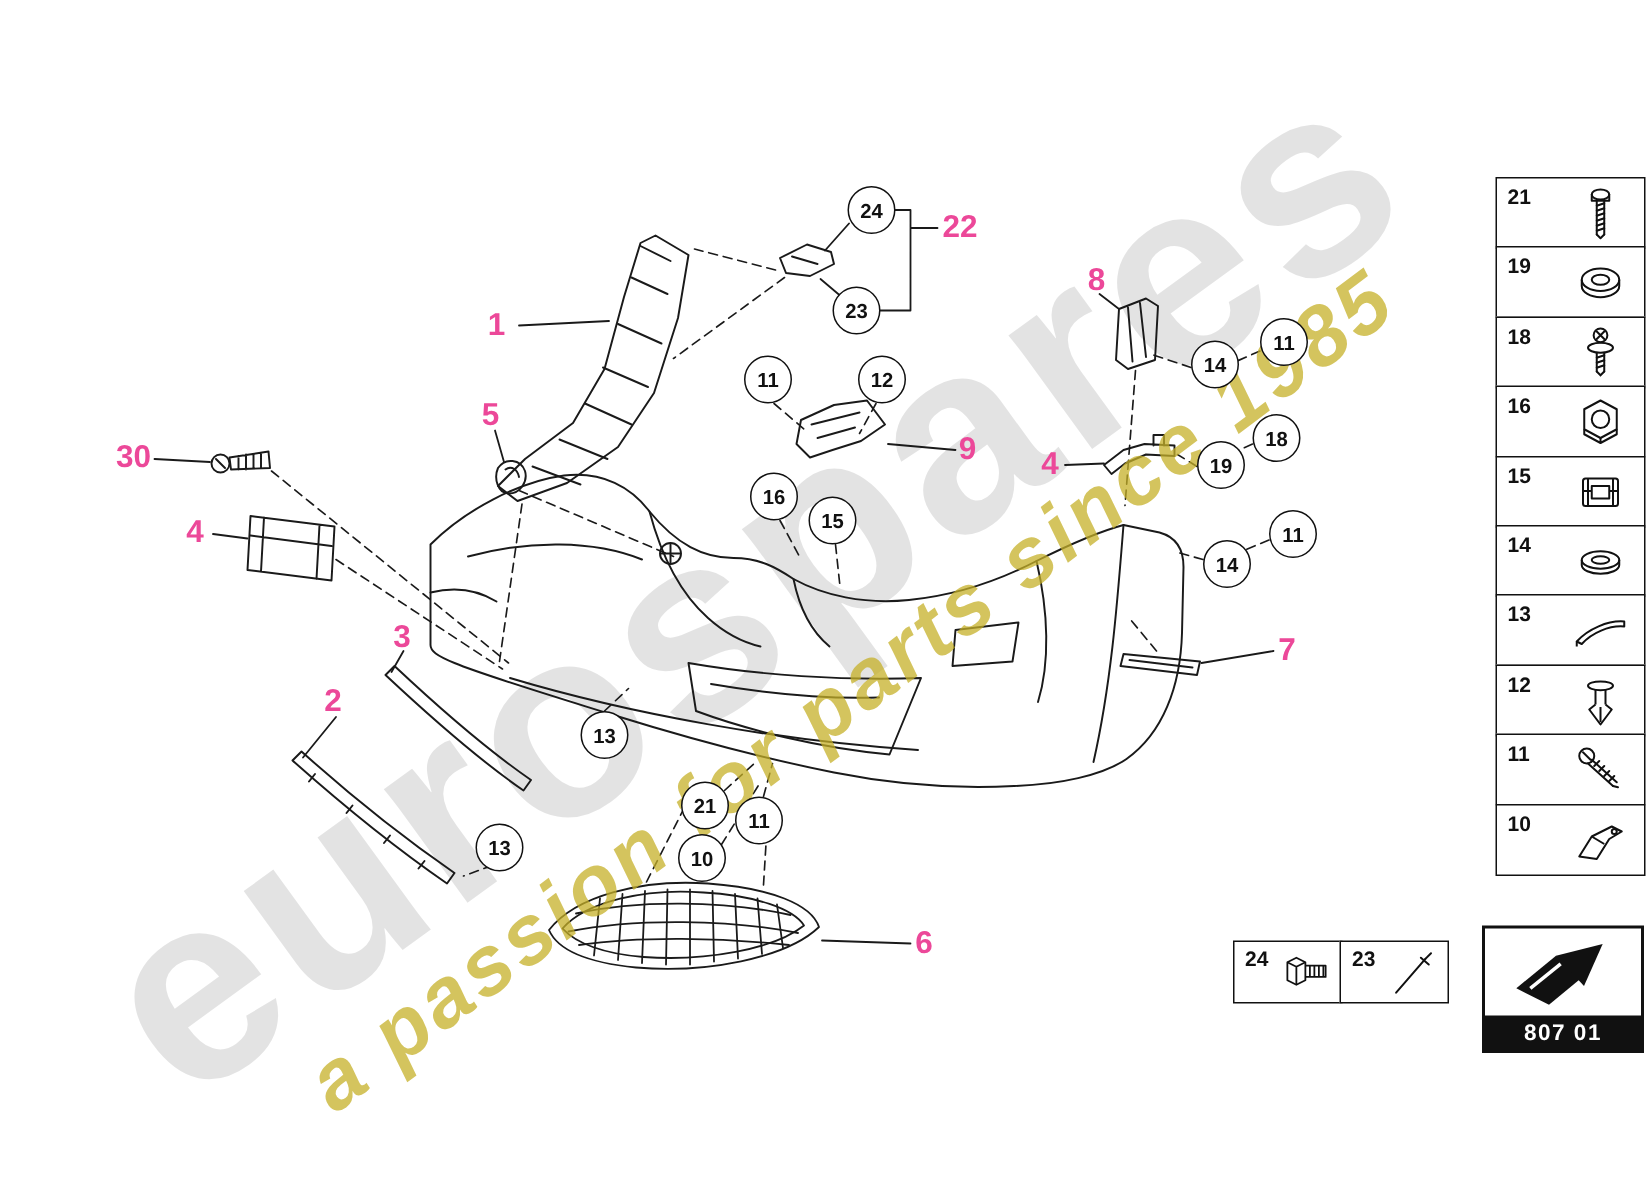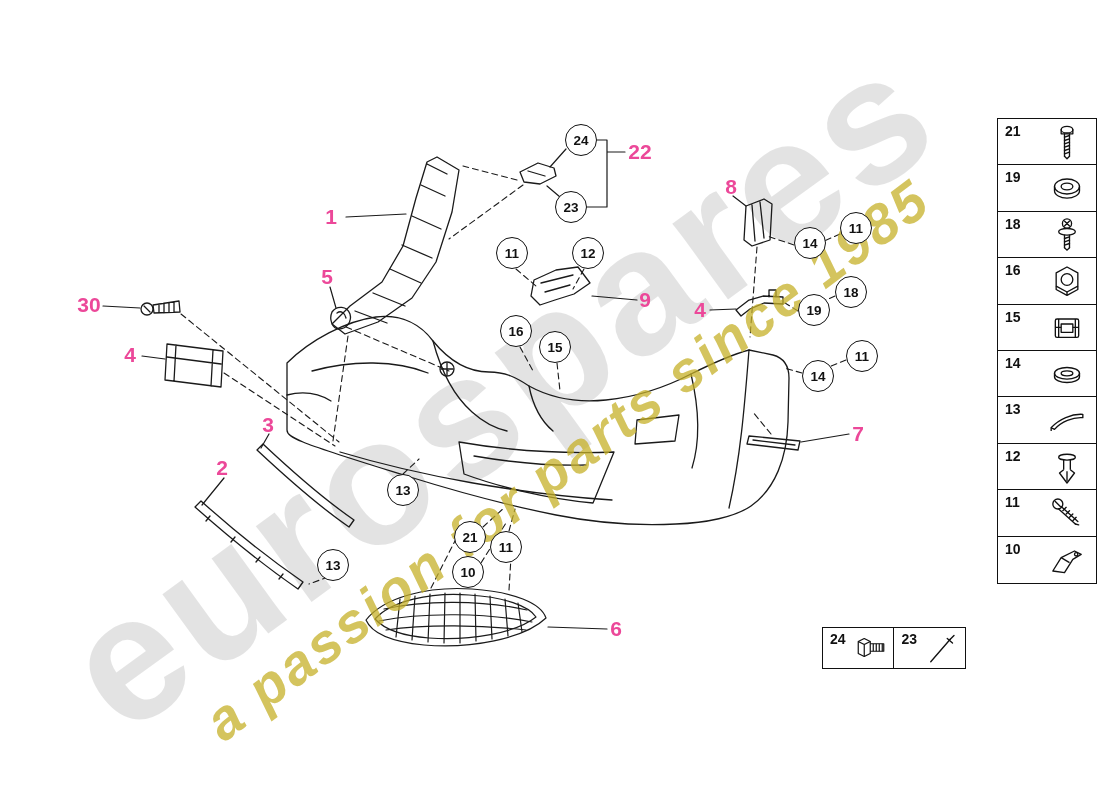--- a/index.html
+++ b/index.html
@@ -257,20 +257,30 @@
         </svg>
       </div>
       <div class="fbox">
         <span class="pnum">23</span>
         <svg class="picon" viewBox="0 0 48 48">
           <use href="#pin-icon"></use>
         </svg>
       </div>
     </div>
 
+  <div class="logo-box">
+    <div class="logo-area">
+      <svg width="84" height="52" viewBox="0 0 108 64">
+        <polygon points="14,46 48,18 76,32 42,60" fill="#111"></polygon>
+        <polygon points="48,18 88,8 72,44" fill="#111"></polygon>
+        <path d="M26,46 L52,25" stroke="#fff" stroke-width="3" fill="none"></path>
+      </svg>
+    </div>
+    <div class="code-bar">807 01</div>
+  </div>
 
   <svg width="0" height="0" style="position:absolute">
     <defs>
       <g id="stroke-defaults"></g>
       <symbol id="bolt-long-icon" viewBox="0 0 48 48">
         <g stroke="#111" stroke-width="1.6" fill="none" stroke-linecap="round" stroke-linejoin="round">
           <ellipse cx="24" cy="8" rx="7" ry="4"></ellipse>
           <path d="M17,8 L17,13 L31,13 L31,8"></path>
           <path d="M21,13 L21,40 M27,13 L27,40"></path>
           <path d="M21,17 L27,15 M21,21 L27,19 M21,25 L27,23 M21,29 L27,27 M21,33 L27,31 M21,37 L27,35"></path>

